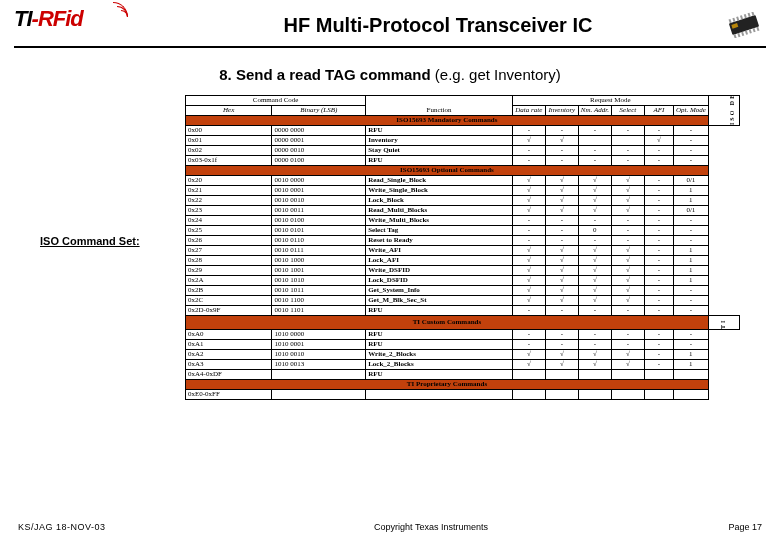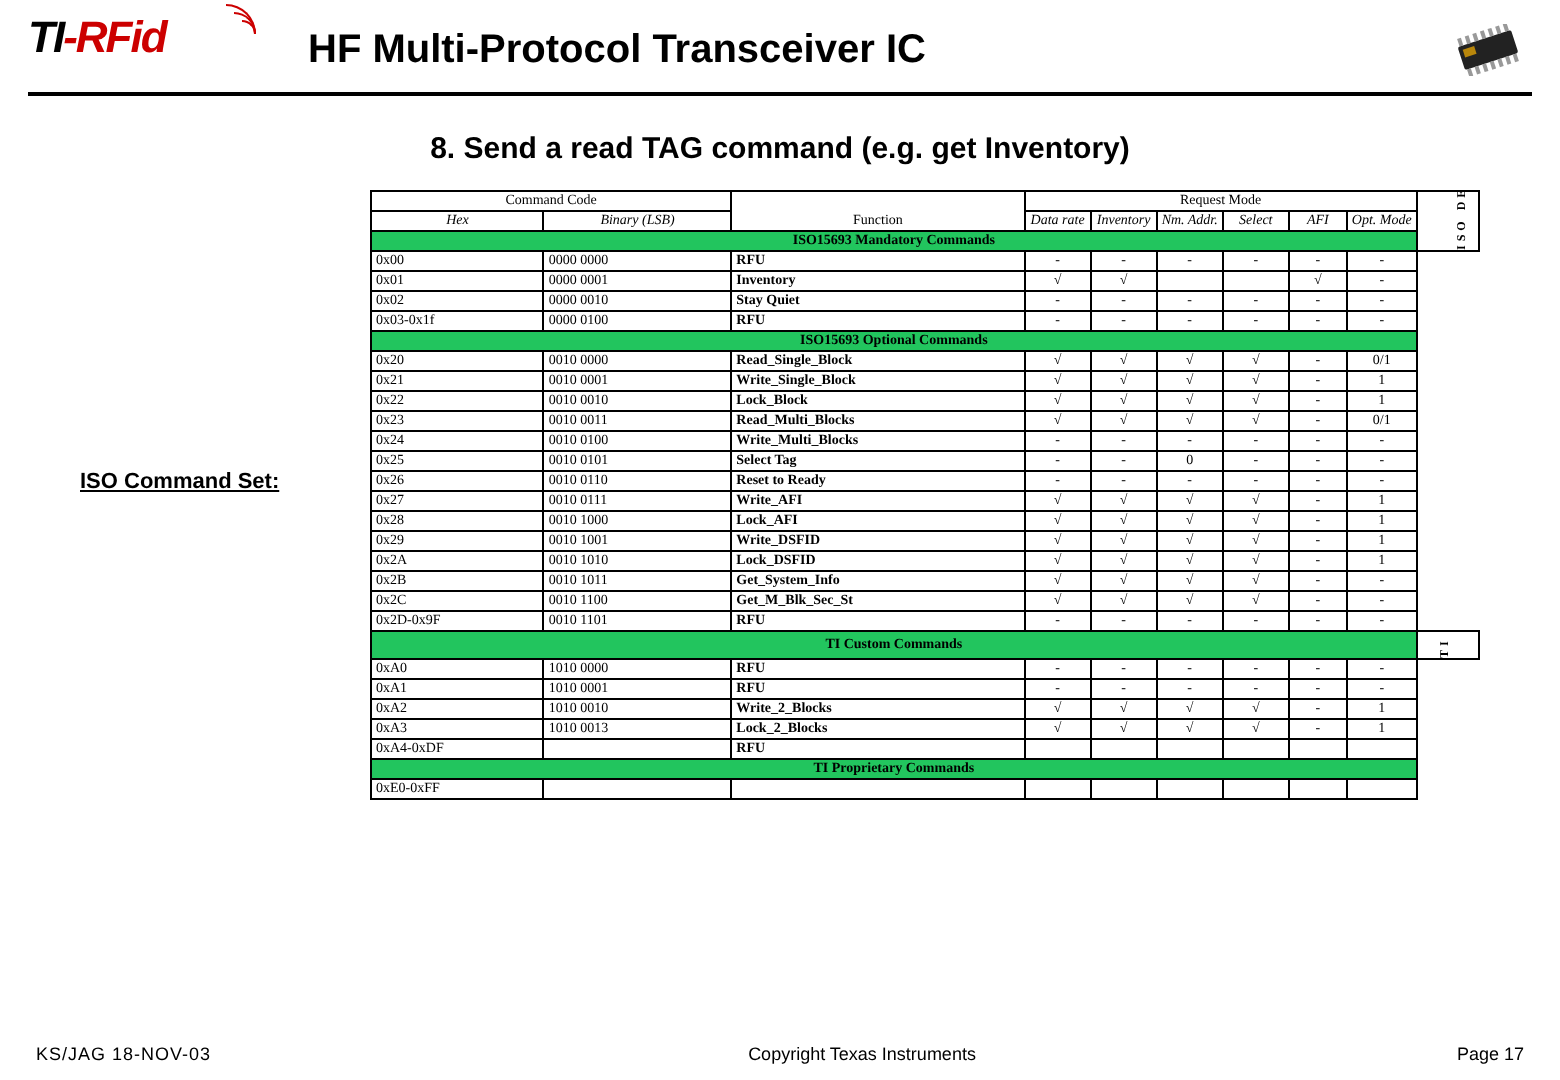--- a/index.html
+++ b/index.html
@@ -4,32 +4,32 @@
 <style>
   html,body{margin:0;padding:0;width:780px;height:540px;background:#fff;font-family:Arial,Helvetica,sans-serif;color:#000;}
   .page{position:relative;width:780px;height:540px;}
   .header{display:flex;align-items:center;padding:8px 14px 2px 14px;}
   .logo{position:relative;width:110px;height:34px;}
   .logo-ti{font:italic 700 22px/22px Arial,sans-serif;color:#000;letter-spacing:-1px;}
   .logo-rfid{font:italic 700 22px/22px Arial,sans-serif;color:#c00;letter-spacing:-1px;}
   .logo-arcs{position:absolute;right:-4px;top:-4px;}
   .logo-arcs .arc{border:1.5px solid #c00;border-bottom:none;border-left:none;border-radius:0 100% 0 0/0 100% 0 0;position:absolute;}
   .logo-sub{font:8px Arial;color:#444;letter-spacing:0.3px;margin-top:-2px;}
-  .title{flex:1;text-align:left;font:700 20px Arial;color:#000;margin-left:30px;}
+  .title{flex:1;text-align:center;font:700 20px Arial;color:#000;margin-left:30px;}
   .chip-icon{width:44px;height:26px;}
   .hr{height:2px;background:#000;margin:2px 14px 0 14px;}
   .subtitle{margin:18px 0 12px 0;text-align:center;font:700 15px Arial;}
-  .subtitle .norm{font-weight:700;}
+  .subtitle .norm{font-weight:400;}
   .content{display:flex;align-items:flex-start;padding:0 40px;}
   .sidelabel{width:145px;font:700 11px Arial;text-decoration:underline;padding-top:140px;}
   .tablewrap{flex:1;}
   table{border-collapse:collapse;width:100%;font:7px "Times New Roman",serif;}
   th,td{border:0.5px solid #000;padding:0 2px;line-height:9px;height:9px;white-space:nowrap;overflow:hidden;}
   th{font-weight:400;vertical-align:bottom;}
-  .sect{background:#22c55e;text-align:center;font-weight:700;font-family:"Times New Roman",serif;}
+  .sect{background:#c2410c;text-align:center;font-weight:700;font-family:"Times New Roman",serif;}
   .it{font-style:italic;}
   .ck{text-align:center;font-family:"Times New Roman",serif;}
   .vside{writing-mode:vertical-rl;transform:rotate(180deg);text-align:center;font-weight:700;font-size:6px;letter-spacing:2px;}
   .footer{position:absolute;bottom:8px;left:0;right:0;display:flex;justify-content:space-between;align-items:flex-end;padding:0 18px;font:9px Arial;}
   .footer .left{letter-spacing:0.5px;}
   .footer .mid{flex:1;text-align:center;padding-left:28px;}
 </style>
 </head>
 <body>
 

